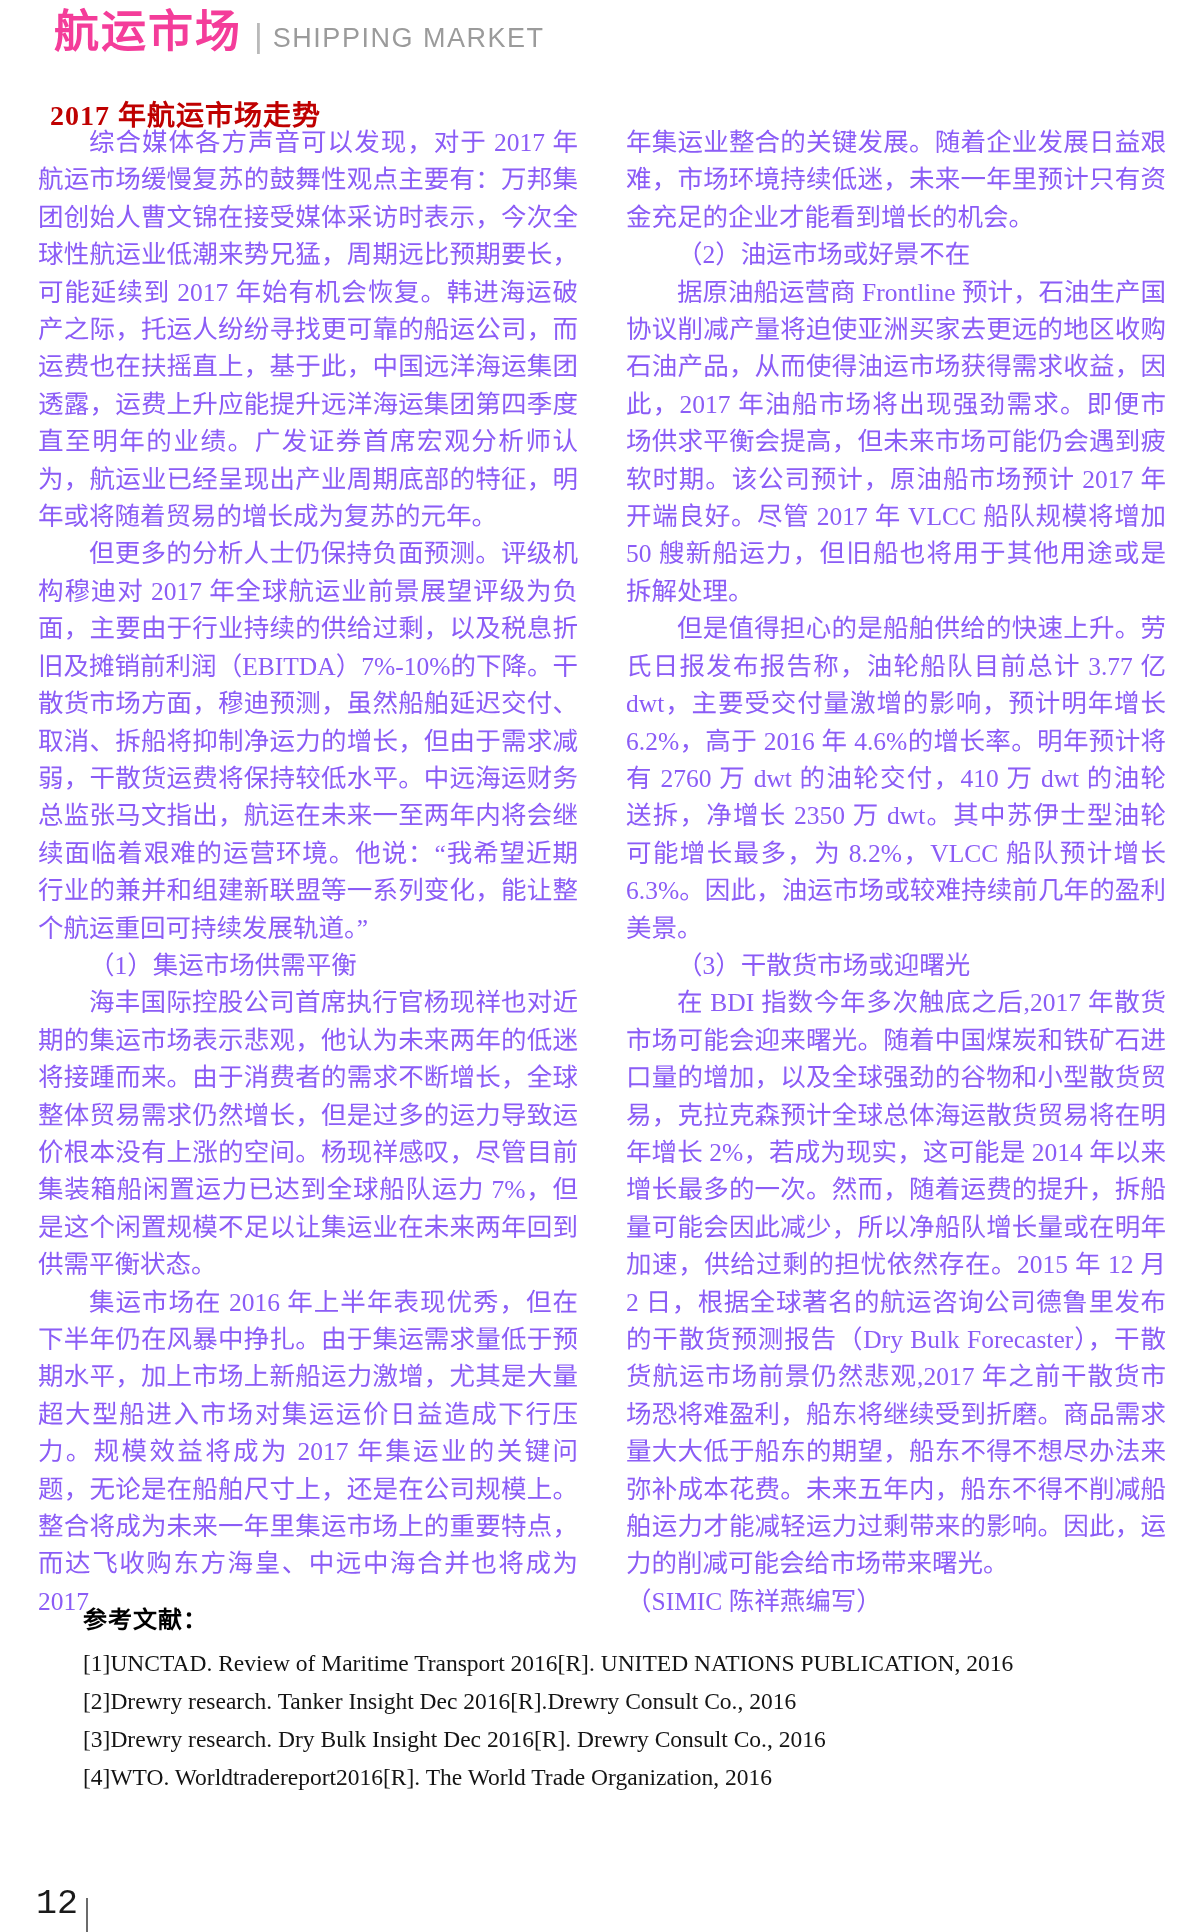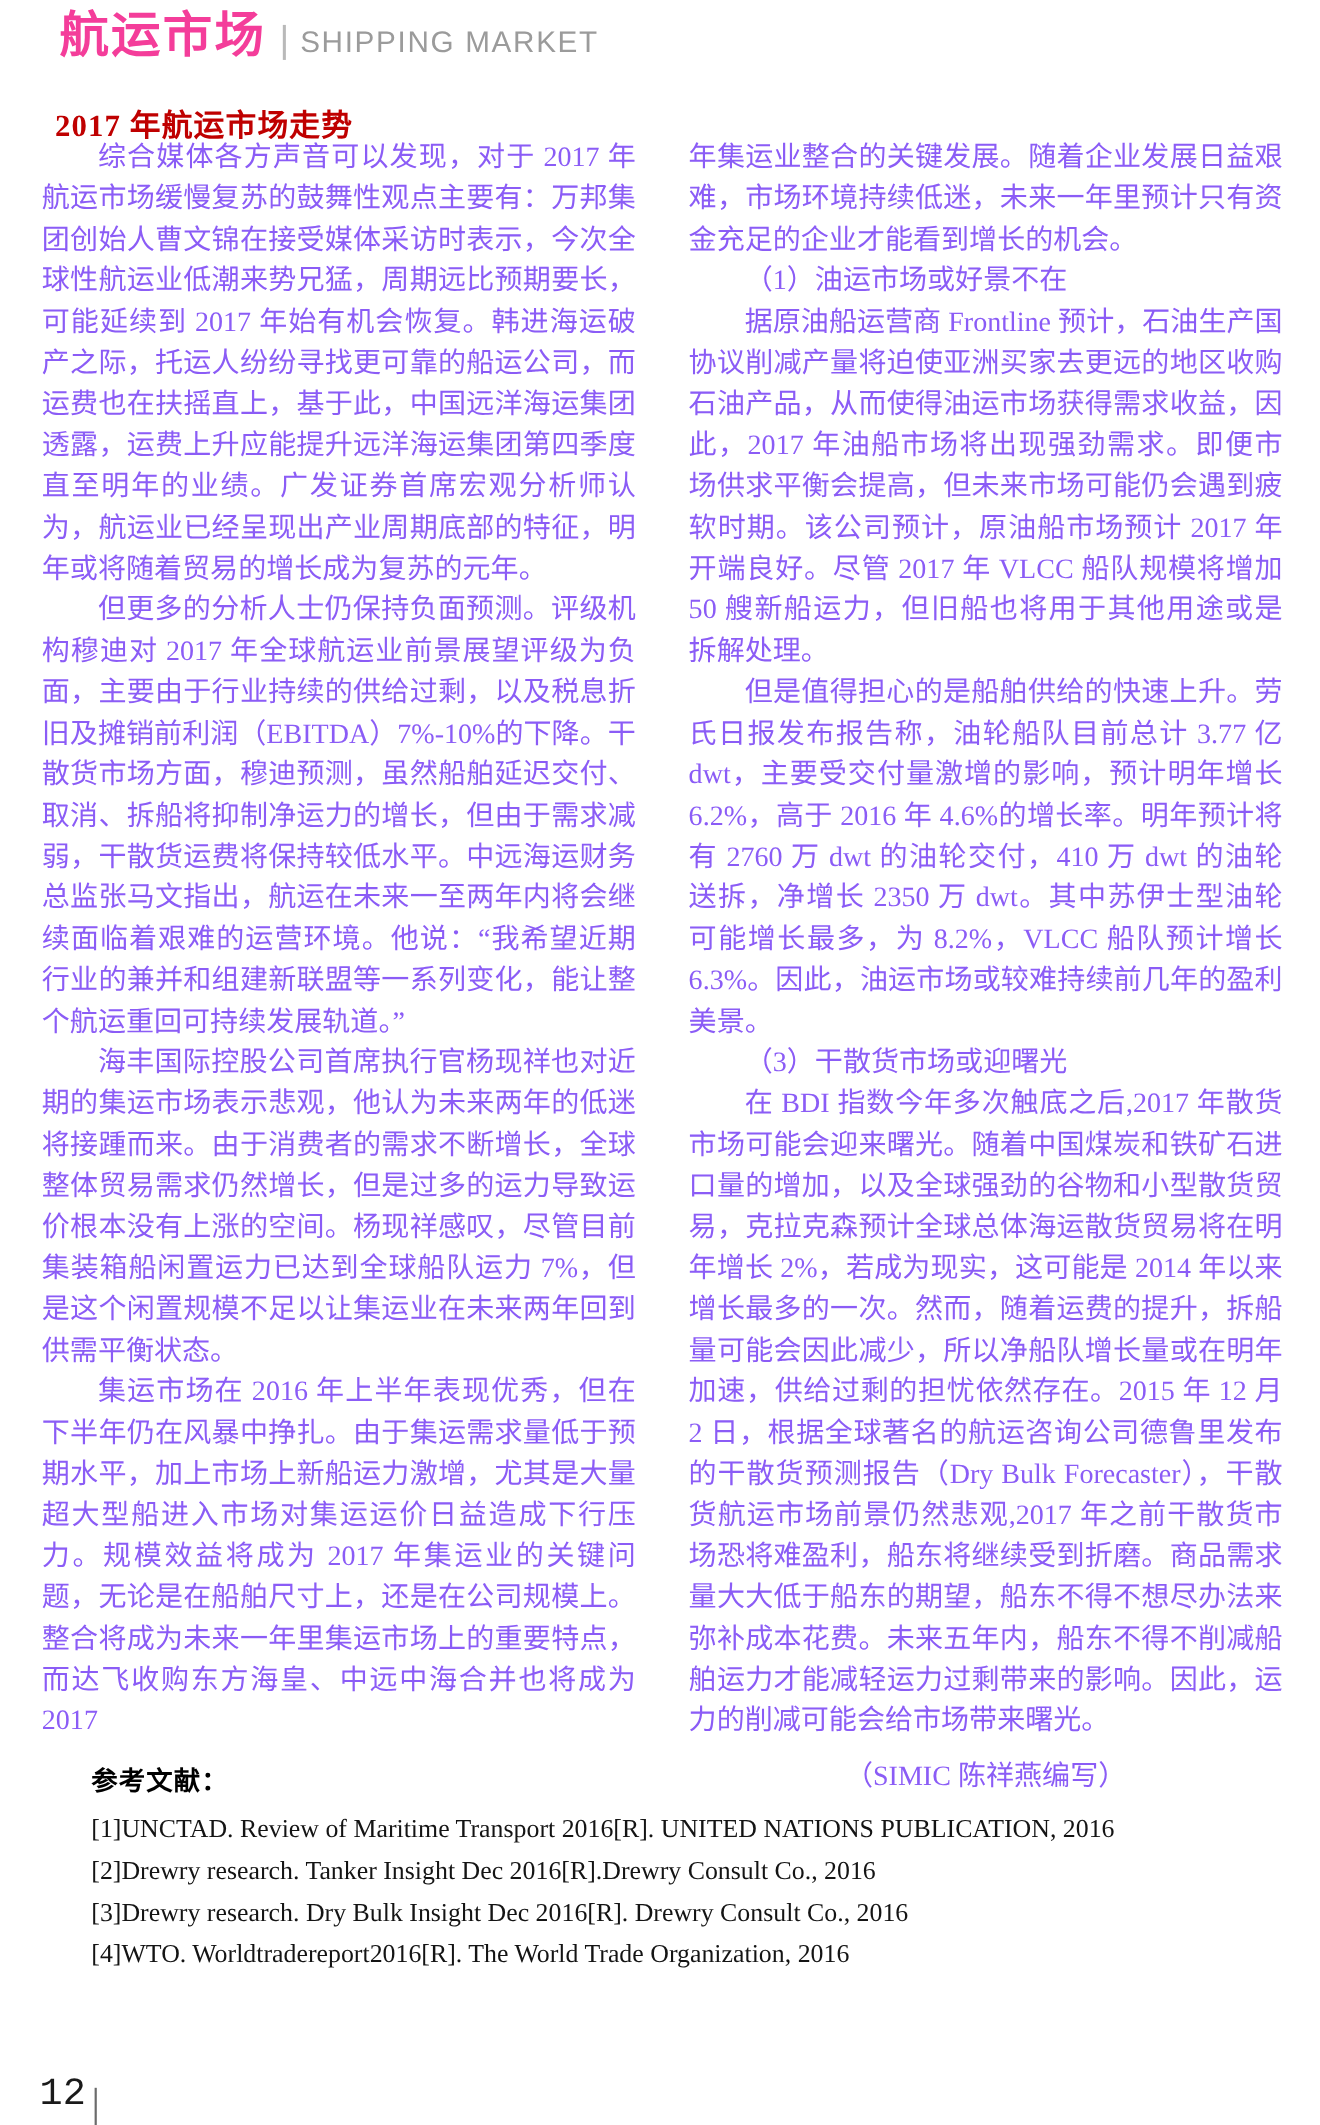--- a/index.html
+++ b/index.html
@@ -74,21 +74,21 @@
   .col {
     width: 540px;
     font-size: 25.5px;
     line-height: 37.4px;
     text-align: justify;
     color: #8b5cf6;
   }
   .col p { margin: 0; padding: 0; }
   .col p.indent { text-indent: 2em; }
   .col p.heading { text-indent: 2em; }
-  .col p.byline { text-align: center; text-indent: 0; margin-top: 13px; }
+  .col p.byline { text-align: left; text-indent: 0; }
 
   
   .references {
     position: absolute;
     left: 38px;
     top: 1604px;
     width: 1130px;
     color: #111111;
     margin-left: 45px;
   }
@@ -137,26 +137,27 @@
     <span class="section-divider">|</span>
     <span class="section-en">SHIPPING MARKET</span>
   </header>
 
   <h1 class="article-title">2017 年航运市场走势</h1>
 
   <main class="columns">
     <div class="col">
       <p class="indent">综合媒体各方声音可以发现，对于 2017 年航运市场缓慢复苏的鼓舞性观点主要有：万邦集团创始人曹文锦在接受媒体采访时表示，今次全球性航运业低潮来势兄猛，周期远比预期要长，可能延续到 2017 年始有机会恢复。韩进海运破产之际，托运人纷纷寻找更可靠的船运公司，而运费也在扶摇直上，基于此，中国远洋海运集团透露，运费上升应能提升远洋海运集团第四季度直至明年的业绩。广发证券首席宏观分析师认为，航运业已经呈现出产业周期底部的特征，明年或将随着贸易的增长成为复苏的元年。</p>
       <p class="indent">但更多的分析人士仍保持负面预测。评级机构穆迪对 2017 年全球航运业前景展望评级为负面，主要由于行业持续的供给过剩，以及税息折旧及摊销前利润（EBITDA）7%-10%的下降。干散货市场方面，穆迪预测，虽然船舶延迟交付、取消、拆船将抑制净运力的增长，但由于需求减弱，干散货运费将保持较低水平。中远海运财务总监张马文指出，航运在未来一至两年内将会继续面临着艰难的运营环境。他说：“我希望近期行业的兼并和组建新联盟等一系列变化，能让整个航运重回可持续发展轨道。”</p>
+      <p class="heading">（1）集运市场供需平衡</p>
       <p class="indent">海丰国际控股公司首席执行官杨现祥也对近期的集运市场表示悲观，他认为未来两年的低迷将接踵而来。由于消费者的需求不断增长，全球整体贸易需求仍然增长，但是过多的运力导致运价根本没有上涨的空间。杨现祥感叹，尽管目前集装箱船闲置运力已达到全球船队运力 7%，但是这个闲置规模不足以让集运业在未来两年回到供需平衡状态。</p>
       <p class="indent">集运市场在 2016 年上半年表现优秀，但在下半年仍在风暴中挣扎。由于集运需求量低于预期水平，加上市场上新船运力激增，尤其是大量超大型船进入市场对集运运价日益造成下行压力。规模效益将成为 2017 年集运业的关键问题，无论是在船舶尺寸上，还是在公司规模上。整合将成为未来一年里集运市场上的重要特点，而达飞收购东方海皇、中远中海合并也将成为 2017</p>
     </div>
     <div class="col">
       <p>年集运业整合的关键发展。随着企业发展日益艰难，市场环境持续低迷，未来一年里预计只有资金充足的企业才能看到增长的机会。</p>
-      <p class="heading">（1）油运市场或好景不在</p>
+      <p class="heading">（2）油运市场或好景不在</p>
       <p class="indent">据原油船运营商 Frontline 预计，石油生产国协议削减产量将迫使亚洲买家去更远的地区收购石油产品，从而使得油运市场获得需求收益，因此，2017 年油船市场将出现强劲需求。即便市场供求平衡会提高，但未来市场可能仍会遇到疲软时期。该公司预计，原油船市场预计 2017 年开端良好。尽管 2017 年 VLCC 船队规模将增加 50 艘新船运力，但旧船也将用于其他用途或是拆解处理。</p>
       <p class="indent">但是值得担心的是船舶供给的快速上升。劳氏日报发布报告称，油轮船队目前总计 3.77 亿 dwt，主要受交付量激增的影响，预计明年增长 6.2%，高于 2016 年 4.6%的增长率。明年预计将有 2760 万 dwt 的油轮交付，410 万 dwt 的油轮送拆，净增长 2350 万 dwt。其中苏伊士型油轮可能增长最多，为 8.2%，VLCC 船队预计增长 6.3%。因此，油运市场或较难持续前几年的盈利美景。</p>
       <p class="heading">（3）干散货市场或迎曙光</p>
       <p class="indent">在 BDI 指数今年多次触底之后,2017 年散货市场可能会迎来曙光。随着中国煤炭和铁矿石进口量的增加，以及全球强劲的谷物和小型散货贸易，克拉克森预计全球总体海运散货贸易将在明年增长 2%，若成为现实，这可能是 2014 年以来增长最多的一次。然而，随着运费的提升，拆船量可能会因此减少，所以净船队增长量或在明年加速，供给过剩的担忧依然存在。2015 年 12 月 2 日，根据全球著名的航运咨询公司德鲁里发布的干散货预测报告（Dry Bulk Forecaster），干散货航运市场前景仍然悲观,2017 年之前干散货市场恐将难盈利，船东将继续受到折磨。商品需求量大大低于船东的期望，船东不得不想尽办法来弥补成本花费。未来五年内，船东不得不削减船舶运力才能减轻运力过剩带来的影响。因此，运力的削减可能会给市场带来曙光。</p>
       <p class="byline">（SIMIC  陈祥燕编写）</p>
     </div>
   </main>
 
   <section class="references">
     <div class="ref-heading">参考文献：</div>

